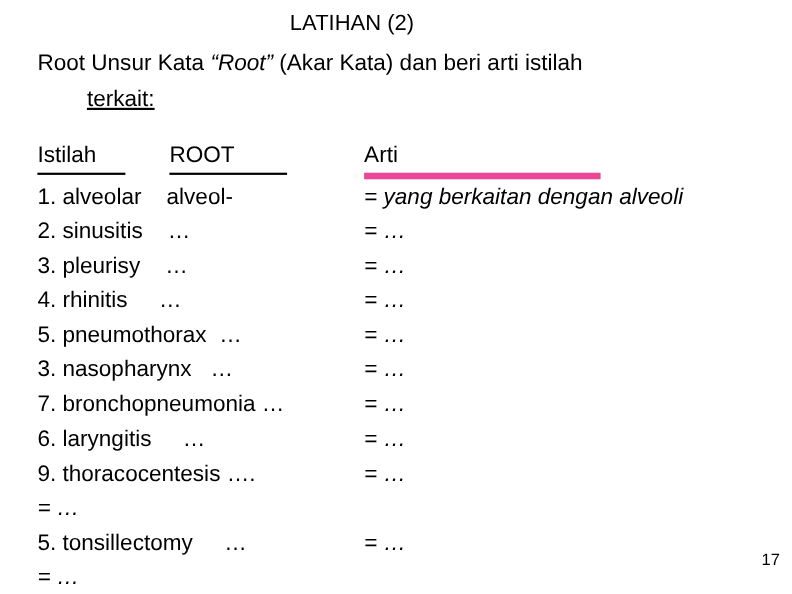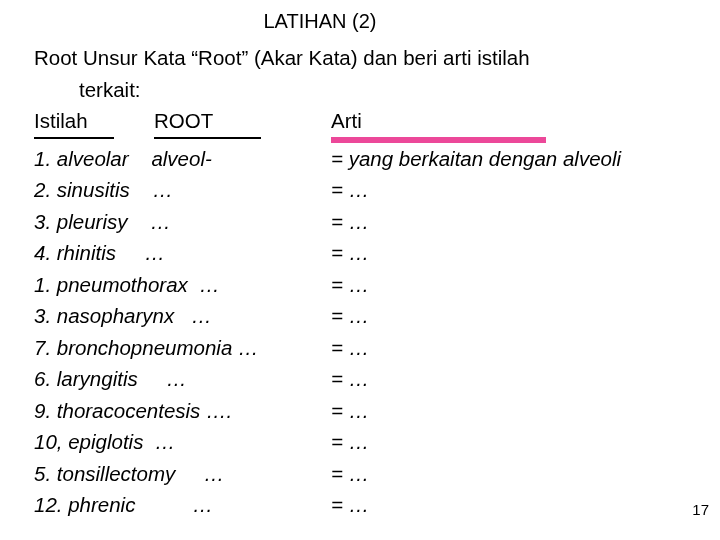--- a/index.html
+++ b/index.html
@@ -35,42 +35,44 @@
     left: 34px;
     width: 660px;
     font-size: 20.5px;
     line-height: 31.5px;
   }
   .intro {
     font-weight: normal;
     margin: 0 0 0 0;
   }
   .intro .ital {
+    font-style: italic;
   }
   .intro-indent {
     display: block;
     padding-left: 45px;
+    text-decoration: underline;
   }
   .row {
     display: flex;
     align-items: baseline;
     white-space: pre;
   }
   .col-left {
     width: 297px;
     flex: 0 0 297px;
-    font-style: italic;
   }
   .col-right {
     flex: 1 1 auto;
     font-style: italic;
   }
   .header-row .col-left,
   .header-row .col-right {
     font-style: normal;
+    margin-top: 20px;
   }
   .hdr-ist {
     display: inline-block;
     border-bottom: 2px solid #000;
     min-width: 80px;
   }
   .hdr-root {
     display: inline-block;
     border-bottom: 2px solid #000;
     min-width: 107px;
@@ -120,21 +122,21 @@
       <div class="col-left"><span>3. pleurisy</span><span>    </span><span>…</span></div>
       <div class="col-right">= …</div>
     </div>
 
     <div class="row">
       <div class="col-left"><span>4. rhinitis</span><span>     </span><span>…</span></div>
       <div class="col-right">= …</div>
     </div>
 
     <div class="row">
-      <div class="col-left"><span>1. pneumothorax</span><span>  </span><span>…</span></div>
+      <div class="col-left"><span>5. pneumothorax</span><span>  </span><span>…</span></div>
       <div class="col-right">= …</div>
     </div>
 
     <div class="row">
       <div class="col-left"><span>3. nasopharynx</span><span>   </span><span>…</span></div>
       <div class="col-right">= …</div>
     </div>
 
     <div class="row">
       <div class="col-left"><span>7. bronchopneumonia</span><span> </span><span>…</span></div>
@@ -145,31 +147,29 @@
       <div class="col-left"><span>6. laryngitis</span><span>     </span><span>…</span></div>
       <div class="col-right">= …</div>
     </div>
 
     <div class="row">
       <div class="col-left"><span>9. thoracocentesis</span><span> </span><span>….</span></div>
       <div class="col-right">= …</div>
     </div>
 
     <div class="row">
-      <div class="col-left"><span>10, epiglotis</span><span>  </span><span>…</span></div>
       <div class="col-right">= …</div>
     </div>
 
     <div class="row">
       <div class="col-left"><span>5. tonsillectomy</span><span>     </span><span>…</span></div>
       <div class="col-right">= …</div>
     </div>
 
     <div class="row">
-      <div class="col-left"><span>12. phrenic</span><span>          </span><span>…</span></div>
       <div class="col-right">= …</div>
     </div>
 
   </div>
 
   <div class="page-num">17</div>
 
 </div>
 
 </body></html>

